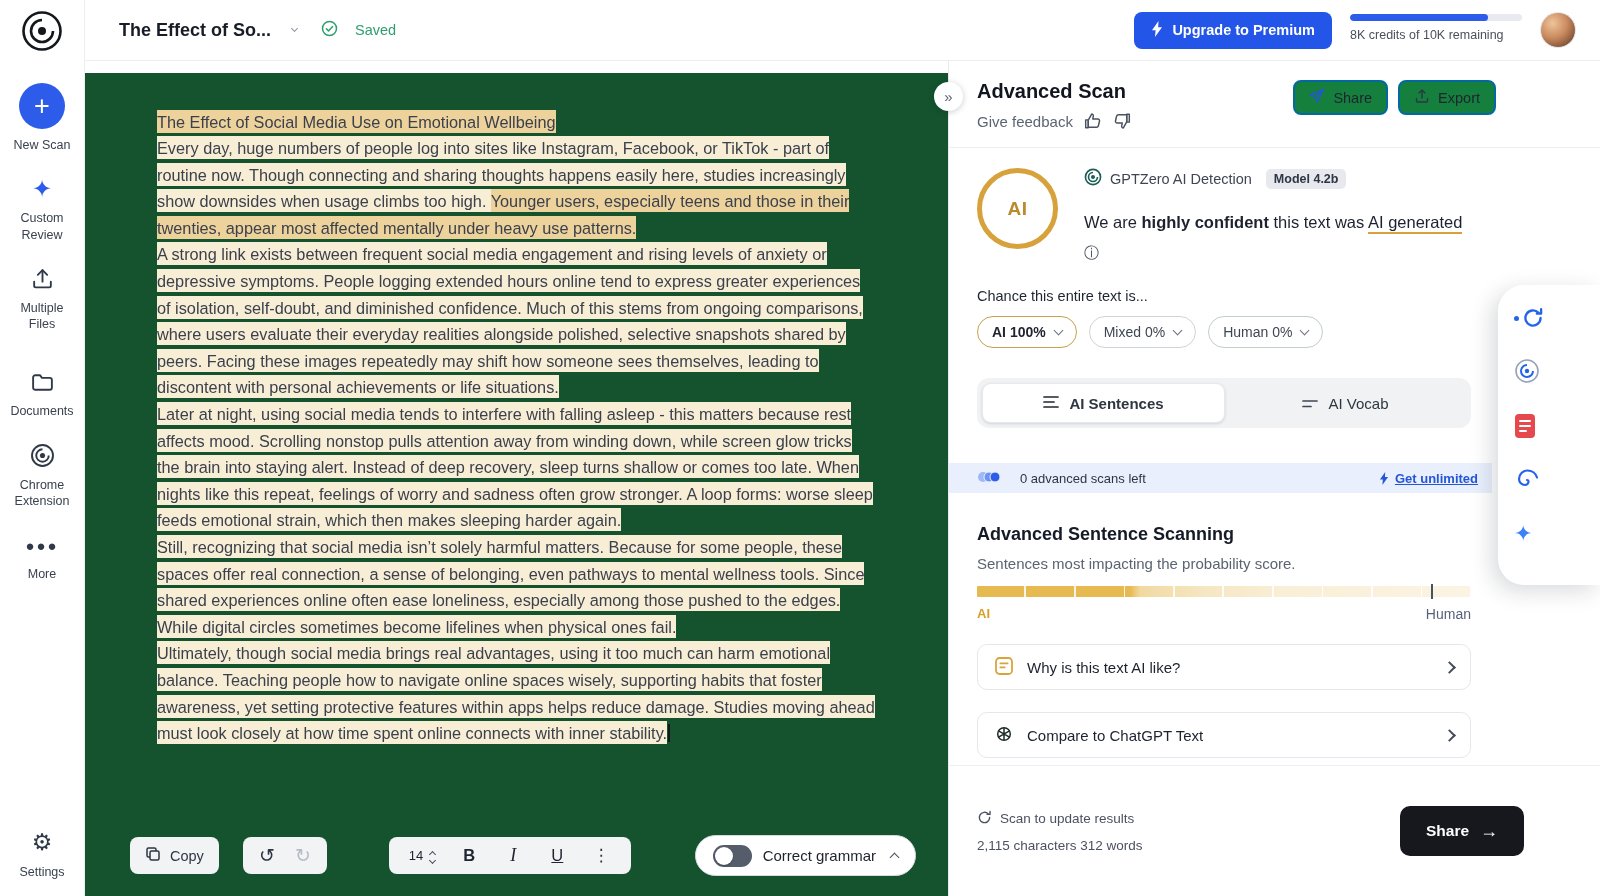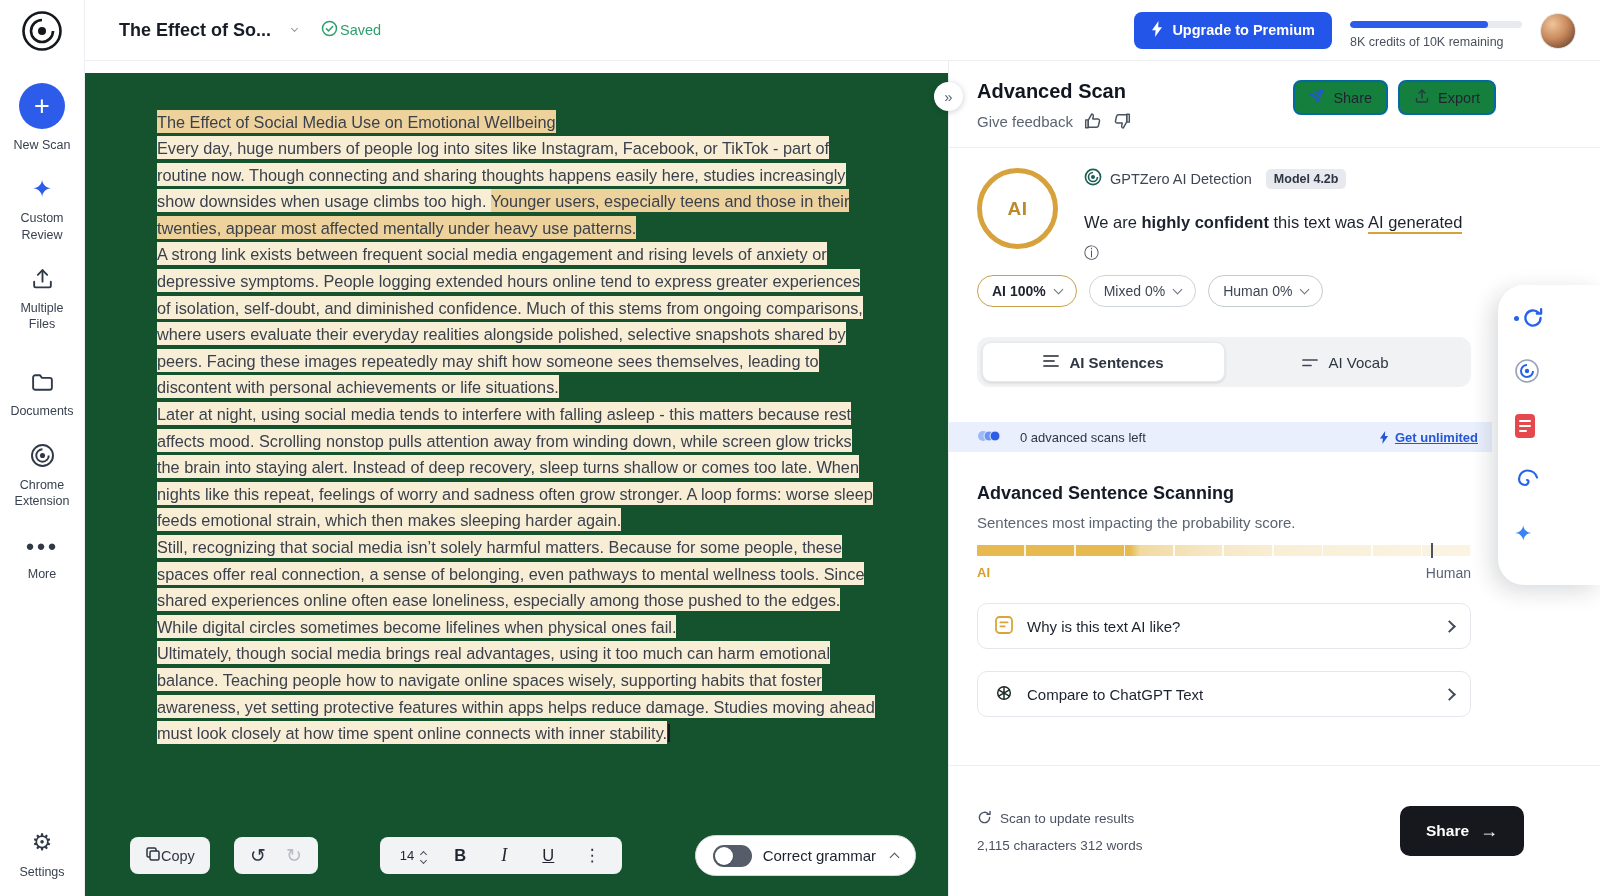--- a/index.html
+++ b/index.html
@@ -31,43 +31,43 @@
   .gear{font-size:23px;color:#2f3948;line-height:1}
   .nav-gap{margin-top:14px}
   .settings{margin-top:auto;margin-bottom:16px}
 
   
   .header{position:absolute;left:85px;top:0;width:1515px;height:61px;border-bottom:1px solid #eceef2;
     display:flex;align-items:center;padding:0 24px 0 34px;background:#fff}
   .title-wrap{display:flex;align-items:center;gap:21px;cursor:pointer}
   .doc-title{font-size:18px;font-weight:700;color:#171c26}
   .title-caret{color:#8d95a3}
-  .saved{display:flex;align-items:center;gap:2px;color:#2f9e6e;font-size:14.5px;margin-left:24px}
-  .header-right{margin-left:auto;display:flex;align-items:flex-end;gap:18px}
+  .saved{display:flex;align-items:center;gap:17px;color:#2f9e6e;font-size:14.5px;margin-left:24px}
+  .header-right{margin-left:auto;display:flex;align-items:flex-start;gap:18px}
   .upgrade-btn{background:#2355e8;color:#fff;height:37px;padding:0 17px;border-radius:8px;
     font-size:14.5px;font-weight:700;display:flex;align-items:center;gap:9px}
   .credits{display:flex;flex-direction:column;gap:7px;width:172px;padding-top:2px}
   .credit-bar{height:7px;border-radius:4px;background:#e8eaef;overflow:hidden}
   .credit-fill{height:100%;border-radius:4px;background:#2d5ceb}
   .credits-text{font-size:12.5px;color:#49505d;white-space:nowrap}
   .avatar{width:36px;height:36px;border-radius:50%;border:1px solid #e3e5ea;
     background:radial-gradient(circle at 34% 30%,#f0c49a 0%,#c98a5e 45%,#7e5137 80%,#5d3a26 100%)}
 
   
   .editor{position:absolute;left:85px;top:73px;width:863px;height:835px;background:#14532d}
   .doc-body{padding:35px 72px 0 72px;font-size:16.3px;line-height:26.6px;color:#3a414d}
   .doc-body p{margin:0}
   .hl{padding:2.5px 0;box-decoration-break:clone;-webkit-box-decoration-break:clone}
   .hl-cream{background:#f8eed5}
   .hl-gold{background:#eed29b}
   .caret{display:inline-block;width:1.5px;height:18px;background:#14171c;vertical-align:-3px;margin-left:1px}
 
   .editor-toolbar{position:absolute;left:0;bottom:32px;width:100%;padding:0 32px 0 45px;
     display:flex;align-items:center}
-  .tb-btn{background:#f2f3f5;border-radius:8px;height:37px;display:flex;align-items:center;
+  .tb-btn{background:#f2f3f5;border-radius:8px;height:37px;display:flex;align-items:center;gap:9px;
     padding:0 15px;font-size:14.5px;color:#2d3642}
   .undo-group{background:#f2f3f5;border-radius:8px;height:37px;display:flex;align-items:center;
     padding:0 6px;margin-left:24px}
   .icon-btn{width:36px;height:37px;display:flex;align-items:center;justify-content:center;
     font-size:19px;color:#2d3642;line-height:1}
   .icon-btn.disabled{color:#b6bcc6;cursor:default}
   .format-group{background:#f2f3f5;border-radius:8px;height:37px;display:flex;align-items:center;
     padding:0 8px;margin-left:62px}
   .font-size-ctl{display:flex;align-items:center;gap:7px;padding:0 12px;font-size:13px;color:#1f2430}
   .stepper{display:flex;flex-direction:column;gap:4px;color:#49505d}
@@ -375,20 +375,21 @@
           <p class="verdict">
             <span>We are</span>
             <b>highly confident</b>
             <span>this text was</span>
             <span class="ai-underline">AI generated</span>
           </p>
           <div class="info-icon">ⓘ</div>
         </div>
       </div>
 
+      <div class="chance-label">Chance this entire text is...</div>
 
       <div class="pills">
         <button class="pill pill-ai">
           <span>AI 100%</span>
           <span class="chev chev-down"></span>
         </button>
         <button class="pill pill-mixed">
           <span>Mixed 0%</span>
           <span class="chev chev-down"></span>
         </button>

